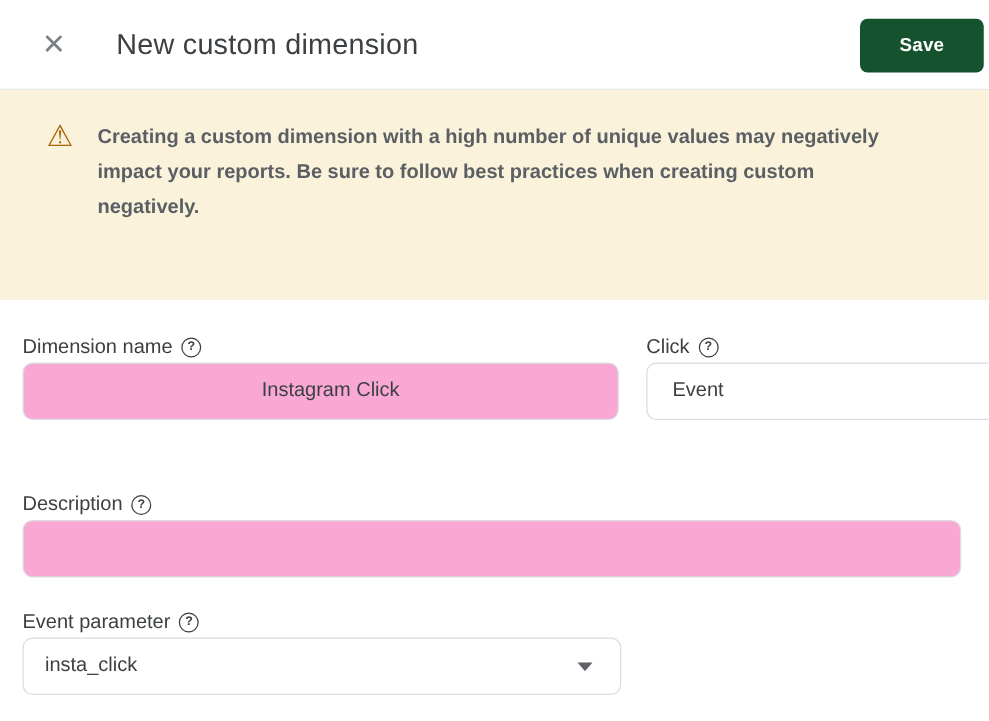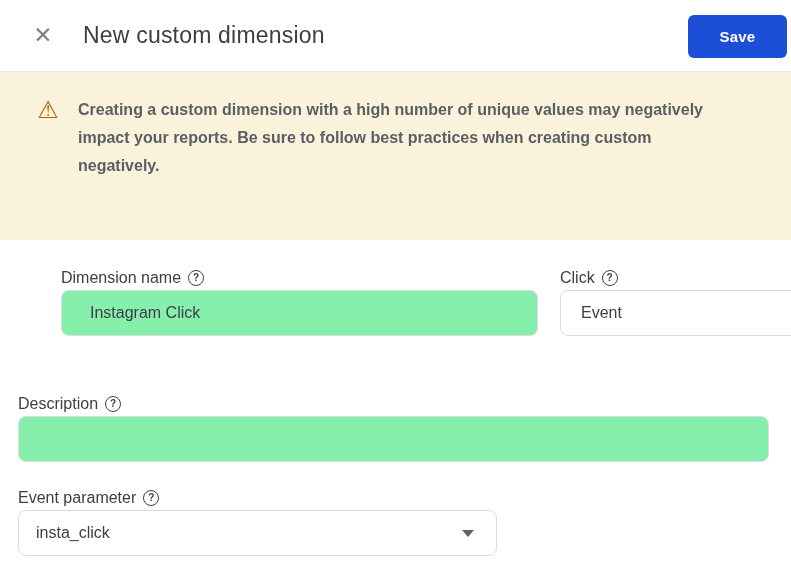--- a/index.html
+++ b/index.html
@@ -26,31 +26,31 @@
     cursor: pointer;
     width: 30px; height: 30px;
     display: flex; align-items: center; justify-content: center;
   }
   .close-glyph {
     font-size: 23px;
     color: #7a8187;
     line-height: 1;
   }
   .page-title {
-    margin-left: 25px;
+    margin-left: 35px;
     font-size: 23px;
     font-weight: 400;
     color: #3c4043;
     letter-spacing: 0.2px;
   }
   .save-btn {
     position: absolute;
     right: 4px; top: 15px;
     width: 99px; height: 43px;
-    background: #1d4ed8;
+    background: #14532d;
     color: #ffffff;
     border: none;
     border-radius: 6px;
     font-family: "Liberation Sans", sans-serif;
     font-size: 15px;
     font-weight: 700;
     letter-spacing: 0.2px;
     cursor: pointer;
   }
 
@@ -84,21 +84,21 @@
     font-size: 16px;
     font-weight: 700;
     color: #b06000;
     text-decoration: none;
     letter-spacing: 0.2px;
     cursor: pointer;
   }
 
   
   .form { padding: 28px 0 0 18px; }
-  .row { display: flex; margin-left: 43px; }
+  .row { display: flex; }
   .label-row {
     display: flex;
     align-items: center;
     height: 20px;
     font-size: 16px;
     color: #3c4043;
   }
   .help-icon {
     margin-left: 7px;
     width: 16px; height: 16px;
@@ -112,26 +112,27 @@
     color: #3c4043;
     line-height: 1;
     cursor: default;
   }
   .text-input {
     display: block;
     margin-top: 2px;
     height: 46px;
     border: 1px solid #dadce0;
     border-radius: 8px;
-    background: #86efac;
+    background: #f9a8d4;
     font-family: "Liberation Sans", sans-serif;
     font-size: 16px;
     color: #3c4043;
     padding: 0 12px 0 28px;
     outline: none;
+    text-align: center;
   }
   .dropdown {
     margin-top: 2px;
     height: 46px;
     border: 1px solid #dadce0;
     border-radius: 8px;
     background: #ffffff;
     display: flex;
     align-items: center;
     justify-content: space-between;

